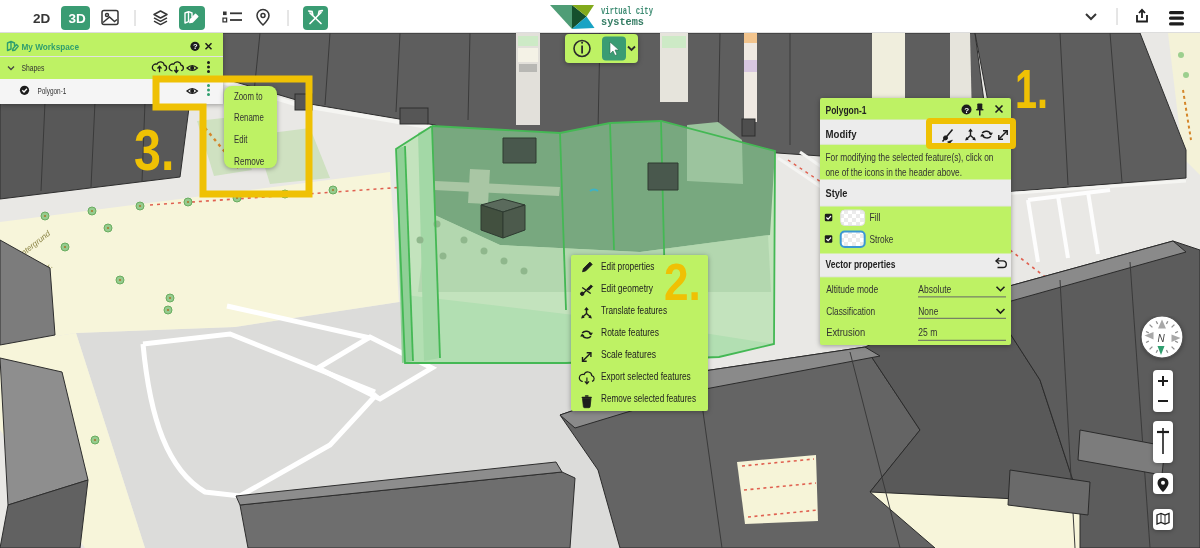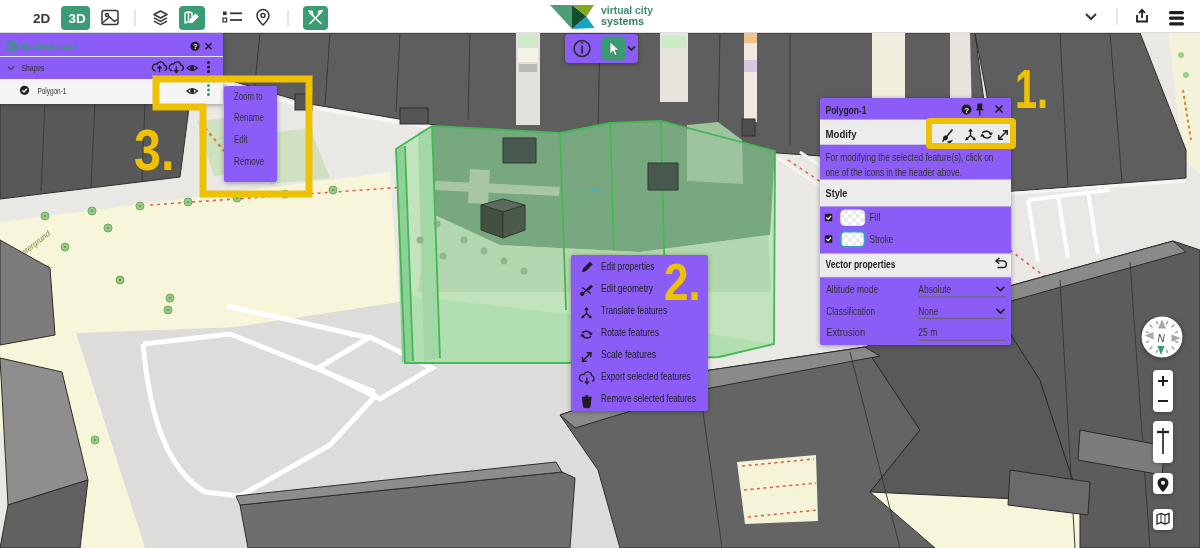--- a/index.html
+++ b/index.html
@@ -1,19 +1,19 @@
 <!DOCTYPE html>
 <html><head>
 <meta charset="utf-8">
 <style>
   * { margin:0; padding:0; box-sizing:border-box; }
   html,body { width:1200px; height:548px; overflow:hidden; font-family:"Liberation Sans", sans-serif; }
   #app { position:relative; width:1200px; height:548px; background:#e9e8e5; overflow:hidden; }
   #scene { position:absolute; left:0; top:0; }
-  .panel { position:absolute; background:#8b5cf6; box-shadow:0 1px 5px rgba(0,0,0,.35); }
+  .panel { position:absolute; background:#bef264; box-shadow:0 1px 5px rgba(0,0,0,.35); }
   .ylw { color:#efc104; font-weight:bold; position:absolute; line-height:1; transform-origin:left top; }
 </style>
 </head>
 <body>
 <div id="app">
 <svg id="scene" width="1200" height="548" viewBox="0 0 1200 548">
 
   <rect x="0" y="33" width="1200" height="515" fill="#e9e8e5"></rect>
 
   <polygon points="76,333 235,327 399,302 520,318 640,360 880,390 950,548 145,548" fill="#dcdcda"></polygon>
@@ -270,21 +270,21 @@
     <rect x="274" y="0" width="25" height="24" rx="4" fill="#3a9c73"></rect>
     <g stroke="#fff" stroke-width="1.7" fill="none" stroke-linecap="round">
       <path d="M281,7 L292,17.5"></path>
       <path d="M292,6.5 L281,17.5"></path>
       <path d="M279.7,5 L283,5.6 L283.7,8.8"></path>
       <path d="M293.3,4.6 L290.2,5.2 L289.5,8.4"></path>
     </g>
   </svg>
 </div>
 
-<div style="position:absolute;left:540px;top:0;width:180px;height:33px;z-index:21;">
+<div style="position:absolute;left:540px;top:0;width:180px;height:33px;z-index:21;font-family:Liberation Mono, monospace;">
   <svg width="180" height="33" viewBox="0 0 180 33">
     <polygon points="10,5 32,5 32,29" fill="#4f9d76"></polygon>
     <polygon points="32,5 46.5,16.5 32,29" fill="#15502e"></polygon>
     <polygon points="32,5 54,5 46.5,16.5" fill="#82aa1c"></polygon>
     <polygon points="46.5,16.5 54.5,28 32,29" fill="#18a3c4"></polygon>
     <text x="61" y="13.8" font-size="11" font-weight="bold" fill="#3f8d74" textLength="52" lengthAdjust="spacingAndGlyphs">virtual city</text>
     <text x="61" y="25.3" font-size="11" font-weight="bold" fill="#347c63" textLength="43" lengthAdjust="spacingAndGlyphs">systems</text>
   </svg>
 </div>
 
@@ -363,21 +363,21 @@
       <circle cx="192.2" cy="58" r="1.4" fill="#1d1d1d"></circle>
     </g>
     <g fill="#2f9e6e">
       <circle cx="208.5" cy="52.5" r="1.5"></circle>
           <circle cx="208.5" cy="57" r="1.5"></circle>
           <circle cx="208.5" cy="61.5" r="1.5"></circle>
     </g>
   </svg>
 </div>
 
-<div class="panel" style="left:224px;top:86px;width:53px;height:96px;border-radius:2px;z-index:16;">
+<div class="panel" style="left:224px;top:86px;width:53px;height:82px;border-radius:8px;z-index:16;">
   <svg width="53" height="86" viewBox="0 0 53 86">
     <g font-size="10" fill="#333">
       <text x="10" y="13.8" textLength="28.6" lengthAdjust="spacingAndGlyphs">Zoom to</text>
       <text x="10" y="35.3" textLength="29.8" lengthAdjust="spacingAndGlyphs">Rename</text>
       <text x="10" y="56.8" textLength="13.4" lengthAdjust="spacingAndGlyphs">Edit</text>
       <text x="10" y="78.5" textLength="30.4" lengthAdjust="spacingAndGlyphs">Remove</text>
     </g>
   </svg>
 </div>
 

